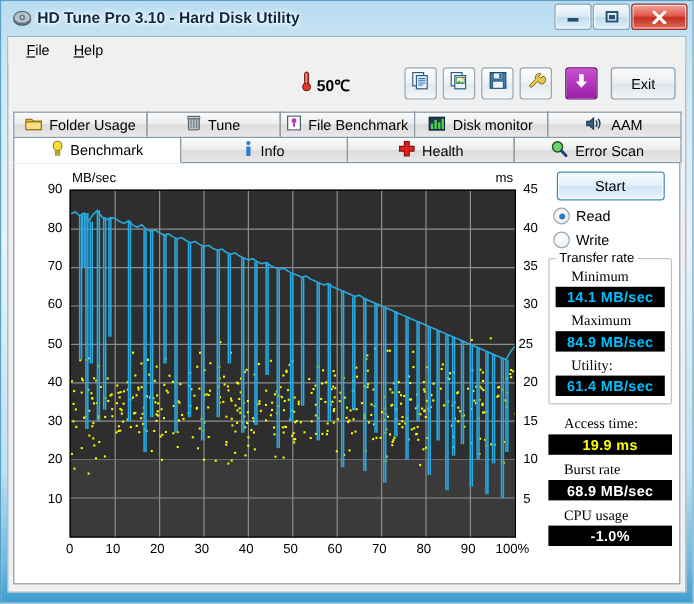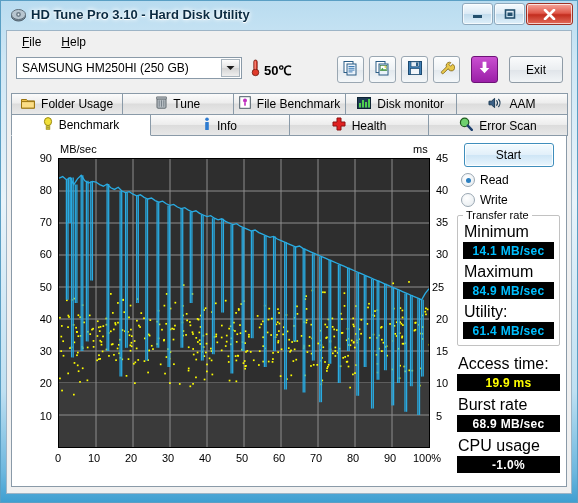--- a/index.html
+++ b/index.html
@@ -137,21 +137,21 @@
   }
   .radio .dot{width:5px;height:5px;border-radius:50%;background:#2b7fc0;}
   .group{
     margin-top:8px;border:1px solid #c2c2c2;border-radius:2px;
     padding:6px 5px 6px 5px;position:relative;
   }
   .group-title{
     position:absolute;top:-7px;left:5px;background:#fff;padding:0 3px;
     font-size:11px;color:#000;
   }
-  .stat-label{font-size:16px;color:#000;margin:1px 0 1px 1px;}
+  .stat-label{font-size:12px;color:#000;margin:1px 0 1px 13px;font-family:Liberation Serif, serif;}
   .stat-label.tight{margin-top:4px;}
   .stat-box{
     background:#000;height:17px;display:flex;align-items:center;justify-content:center;
     font-size:12px;font-weight:bold;letter-spacing:.3px;
   }
   .lower-stats{margin-top:9px;}
   .lower-stats .stat-label{margin-top:5px;}
 </style>
 </head>
 <body>
@@ -189,28 +189,20 @@
   </div>
 
   <div class="client">
 
     <div class="menubar">
       <div class="menu-item"><u>F</u><span>ile</span></div>
       <div class="menu-item"><u>H</u><span>elp</span></div>
     </div>
 
     <div class="toolbar">
-      <div class="drive-select">
-        <span>SAMSUNG HM250HI (250 GB)</span>
-        <span class="drive-arrow">
-          <svg width="9" height="6" viewBox="0 0 9 6">
-              <path d="M0.5 1 L4.5 5 L8.5 1" fill="#1b1b1b"></path>
-            </svg>
-        </span>
-      </div>
       <div class="temp-wrap">
         <span>
           <svg width="11" height="18" viewBox="0 0 11 18">
             <rect x="3.8" y="1" width="3.4" height="10" rx="1.7" fill="#e03a2a" stroke="#6a1a10" stroke-width="0.8"></rect>
             <circle cx="5.5" cy="13.4" r="3.3" fill="#e03a2a" stroke="#6a1a10" stroke-width="0.8"></circle>
             <rect x="4.6" y="2.2" width="1.1" height="8" fill="#ff9a8c"></rect>
           </svg>
         </span>
         <span class="temp-text">50℃</span>
       </div>

